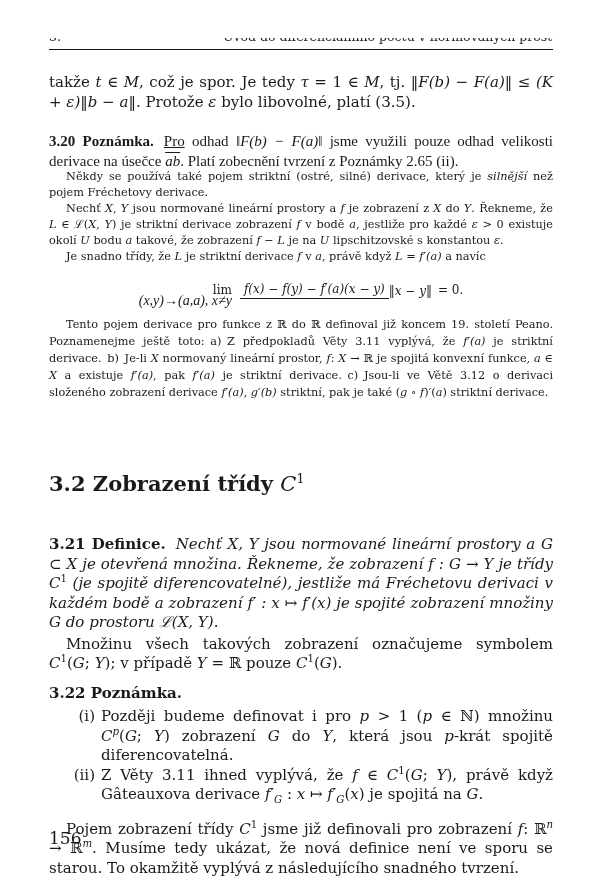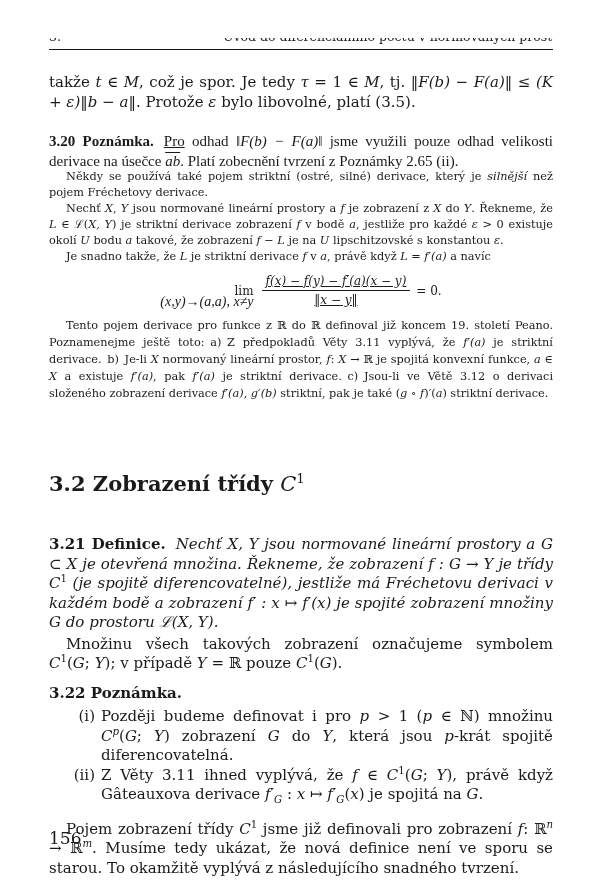--- a/index.html
+++ b/index.html
@@ -45,21 +45,21 @@
   .s-subi{vertical-align:sub;font-size:68%;line-height:0;font-style:italic;}
   
   .formula-row{
     display:flex;justify-content:center;align-items:center;
     margin:9px 0 10px 0;text-indent:0;text-align:center;
     font-size:12px;
   }
   .limwrap{display:inline-flex;flex-direction:column;align-items:flex-end;margin-right:8px;margin-top:10px;}
   .lim-op{font-size:12px;line-height:12px;}
   .lim-sub{font-size:14px;line-height:10px;font-style:italic;font-family:Liberation Serif, serif;}
-  .frac{display:inline-flex;flex-direction:column;align-items:center;text-decoration:underline;}
+  .frac{display:inline-flex;align-items:center;}
   .frac .num{font-style:italic;padding:0 4px 2px 4px;border-bottom:1.2px solid #1a1a1a;line-height:14px;}
   .frac .den{font-style:italic;padding-top:2px;line-height:14px;}
   .frac-rhs{margin-left:6px;}
   
   .section-h{
     position:absolute;left:49px;width:504px;
     font-size:21px;line-height:24px;font-weight:bold;
     font-family:"DejaVu Serif","Liberation Serif",serif;
     text-align:left;
   }
@@ -93,21 +93,21 @@
     <span><span class="s-rm">takže </span><span class="s-it">t</span><span class="s-rm"> ∈ </span><span class="s-it">M</span><span class="s-rm">, což je spor. Je tedy </span><span class="s-it">τ</span><span class="s-rm"> = 1 ∈ </span><span class="s-it">M</span><span class="s-rm">, tj. </span><span class="s-it">‖F(b) − F(a)‖ ≤ (K + ε)‖b − a‖</span><span class="s-rm">. Protože </span><span class="s-it">ε</span><span class="s-rm"> bylo libovolné, platí (3.5).</span></span>
   </div>
 
   <div class="blk body-txt" style="top:131px;font-family:Liberation Serif, serif;">
     <span class="rem-label">3.20 Poznámka.</span><span><span class="s-ul">Pro</span><span class="s-rm"> odhad </span><span class="s-it">‖F(b) − F(a)‖</span><span class="s-rm"> jsme využili pouze odhad velikosti derivace na úsečce </span><span class="s-ol">ab</span><span class="s-rm">. Platí zobecnění tvrzení z Poznámky 2.65 (ii).</span></span>
   </div>
 
   <div class="blk fine" style="top:169px;">
     <div class="indent"><span><span class="s-rm">Někdy se používá také pojem striktní (ostré, silné) derivace, který je </span><span class="s-it">silnější</span><span class="s-rm"> než pojem Fréchetovy derivace.</span></span></div>
     <div class="indent"><span><span class="s-rm">Nechť </span><span class="s-it">X</span><span class="s-rm">, </span><span class="s-it">Y</span><span class="s-rm"> jsou normované lineární prostory a </span><span class="s-it">f</span><span class="s-rm"> je zobrazení z </span><span class="s-it">X</span><span class="s-rm"> do </span><span class="s-it">Y</span><span class="s-rm">. Řekneme, že </span><span class="s-it">L</span><span class="s-rm"> ∈ ℒ(</span><span class="s-it">X, Y</span><span class="s-rm">) je striktní derivace zobrazení </span><span class="s-it">f</span><span class="s-rm"> v bodě </span><span class="s-it">a</span><span class="s-rm">, jestliže pro každé </span><span class="s-it">ε</span><span class="s-rm"> &gt; 0 existuje okolí </span><span class="s-it">U</span><span class="s-rm"> bodu </span><span class="s-it">a</span><span class="s-rm"> takové, že zobrazení </span><span class="s-it">f − L</span><span class="s-rm"> je na </span><span class="s-it">U</span><span class="s-rm"> lipschitzovské s konstantou </span><span class="s-it">ε</span><span class="s-rm">.</span></span></div>
-    <div class="indent"><span><span class="s-rm">Je snadno takže, že </span><span class="s-it">L</span><span class="s-rm"> je striktní derivace </span><span class="s-it">f</span><span class="s-rm"> v </span><span class="s-it">a</span><span class="s-rm">, právě když </span><span class="s-it">L = f′(a)</span><span class="s-rm"> a navíc</span></span></div>
+    <div class="indent"><span><span class="s-rm">Je snadno třídy, že </span><span class="s-it">L</span><span class="s-rm"> je striktní derivace </span><span class="s-it">f</span><span class="s-rm"> v </span><span class="s-it">a</span><span class="s-rm">, právě když </span><span class="s-it">L = f′(a)</span><span class="s-rm"> a navíc</span></span></div>
 
     <div class="formula-row">
       <span class="limwrap">
         <span class="lim-op">lim</span>
         <span class="lim-sub">(x,y)→(a,a), x≠y</span>
       </span>
       <span class="frac">
         <span class="num">f(x) − f(y) − f′(a)(x − y)</span>
         <span class="den">‖x − y‖</span>
       </span>

